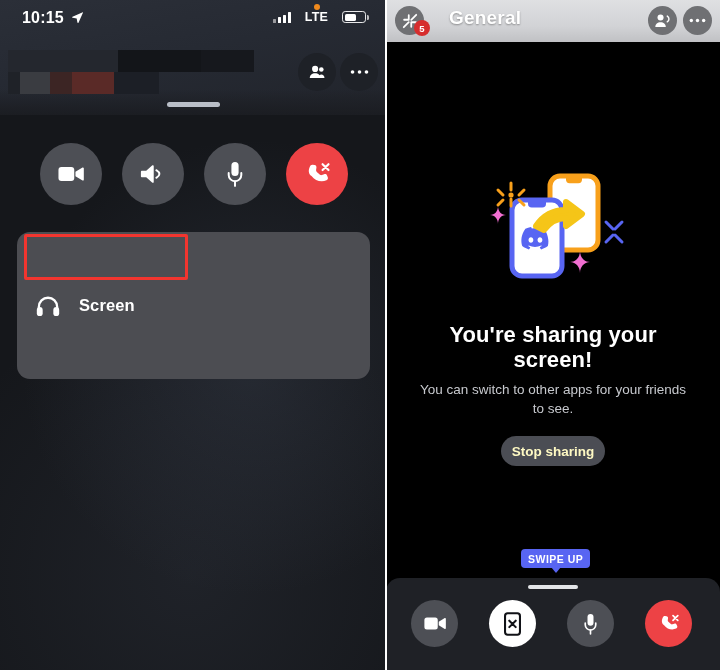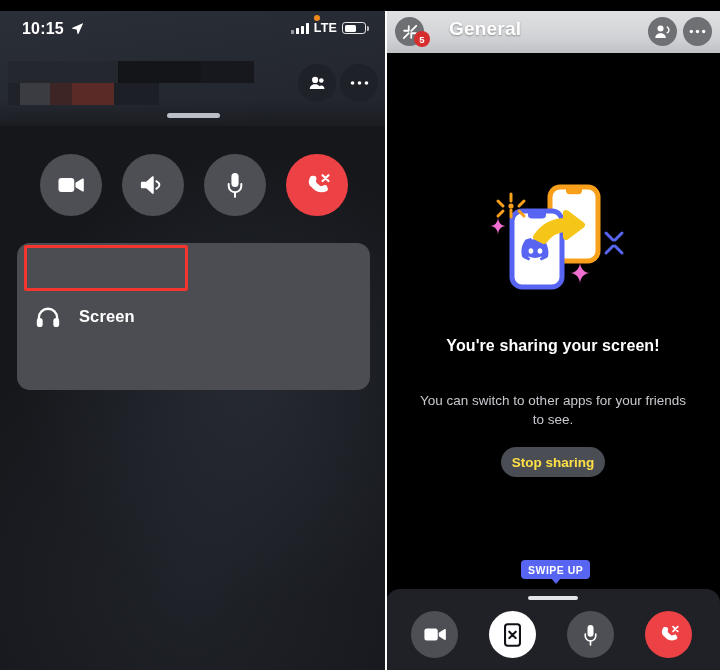--- a/index.html
+++ b/index.html
@@ -2,21 +2,21 @@
 <html><head>
 <meta charset="utf-8">
 <style>
   * { box-sizing: border-box; margin: 0; padding: 0; }
   html, body {
     width: 720px; height: 670px;
     background: #000;
     font-family: "Liberation Sans", sans-serif;
     overflow: hidden;
   }
-  .stage { position: relative; width: 720px; height: 566px; margin-top: 11px; }
+  .stage { position: relative; width: 720px; height: 566px; }
 
   
   .left-phone {
     position: absolute; left: 0; top: 0; width: 386px; height: 670px;
     background: #000; overflow: hidden;
   }
   .left-sheet {
     position: absolute; left: 0; top: 0; width: 386px; height: 115px;
     background: linear-gradient(170deg, #2b2f38 0%, #262a33 45%, #21242b 100%);
   }
@@ -32,21 +32,21 @@
       #15171b;
   }
 
   
   .statusbar { position: absolute; left:0; top:0; width:386px; height:34px; }
   .sb-time {
     position:absolute; left:22px; top:9px;
     color:#fff; font-size:16px; font-weight:600; letter-spacing:.2px;
   }
   .sb-loc { position:absolute; left:71px; top:11px; width:13px; height:13px; }
-  .sb-right { position:absolute; right:20px; top:11px; display:flex; align-items:flex-end; gap:5px; }
+  .sb-right { position:absolute; right:20px; top:11px; display:flex; align-items:flex-end; gap:14px; }
   .bars { display:flex; align-items:flex-end; gap:2px; height:11px; }
   .bars i { display:block; width:3px; background:#fff; border-radius:.5px; }
   .bars i:nth-child(1){ height:4px; background:#9a9a9e; }
   .bars i:nth-child(2){ height:6px; }
   .bars i:nth-child(3){ height:8px; }
   .bars i:nth-child(4){ height:11px; }
   .lte { color:#fff; font-size:12.5px; font-weight:700; line-height:11px; letter-spacing:.2px;}
   .batt { position:relative; width:24px; height:12px; border:1.4px solid #e9e9ea;
           border-radius:3.2px; display:flex; align-items:center; }
   .batt:after { content:""; position:absolute; right:-3.5px; top:3.3px; width:2px; height:5px;
@@ -129,31 +129,31 @@
     color:#fff; font-size:19px; font-weight:700; letter-spacing:.2px;
     text-shadow:0 1px 2px rgba(0,0,0,.35);
   }
 
   .r-body { position:absolute; left:0; top:42px; width:334px; height:536px; background:#000; }
 
   .illus { position:absolute; left:calc(50% - 75px); top:170px; width:150px; height:110px; }
 
   .share-title {
     position:absolute; left:30px; right:30px; top:322px;
-    color:#fff; font-size:16px; font-weight:700; text-align:center;
+    color:#fff; font-size:22px; font-weight:700; text-align:center;
     line-height:25px; letter-spacing:.1px;
   }
   .share-sub {
     position:absolute; left:34px; right:34px; top:380px;
     color:#c7c9ce; font-size:13.5px; text-align:center; line-height:19px;
   }
   .stop-btn {
     position:absolute; left:calc(50% - 52px); top:436px;
     width:104px; height:30px; border-radius:15px; background:#4b4d54;
-    color:#fde047; font-size:13.5px; font-weight:700;
+    color:#fef9c3; font-size:13.5px; font-weight:700;
     display:flex; align-items:center; justify-content:center;
   }
 
   .swipe-tip {
     position:absolute; left:calc(50% - 32px); top:549px;
     background:#5865f2; color:#fff; font-size:10.5px; font-weight:700;
     letter-spacing:.5px; padding:3.5px 7px; border-radius:4px;
   }
   .swipe-tip:after {
     content:""; position:absolute; left:calc(50% - 5px); bottom:-5px;

